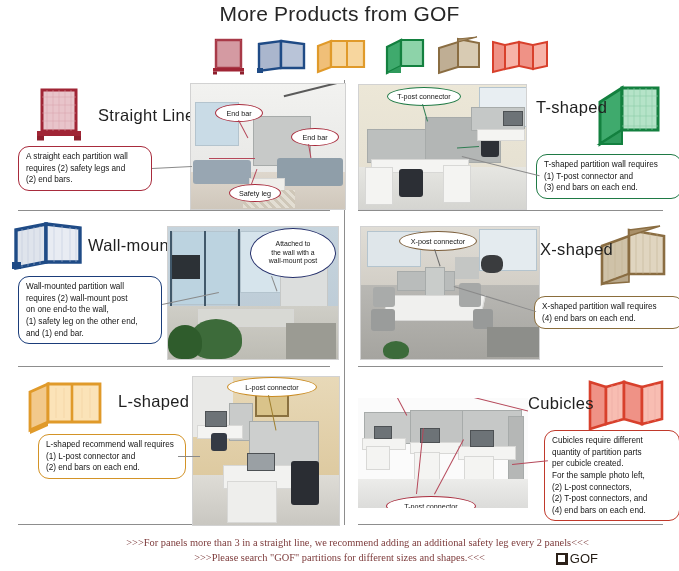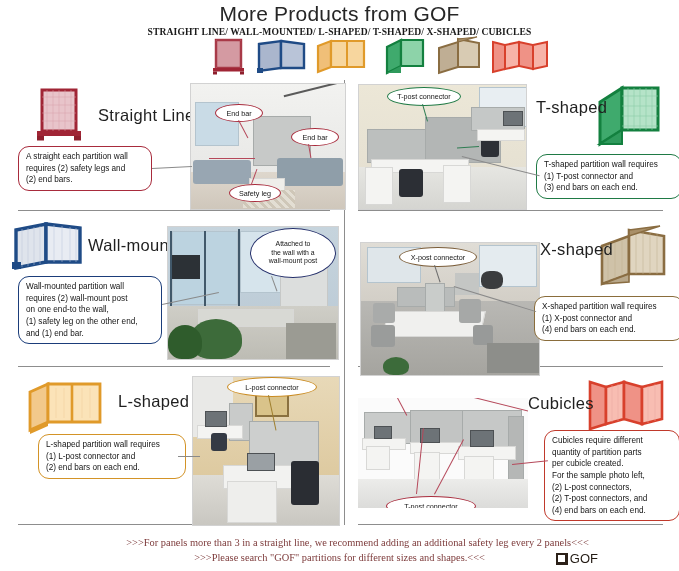--- a/index.html
+++ b/index.html
@@ -84,21 +84,20 @@
   .logo .mk{width:12px;height:12px;background:#2b2018;position:relative;}
   .logo .mk:after{content:"";position:absolute;left:2.5px;top:2.5px;width:7px;height:7px;background:#fff;}
   .logo .tx{font-size:13px;color:#231b14;font-family:"Liberation Sans",sans-serif;}
 </style>
 </head>
 <body>
 
 <div class="page">
 
   <div class="title">More Products from GOF</div>
-  <div class="subtitle">STRAIGHT LINE/ WALL-MOUNTED/ L-SHAPED/ T-SHAPED/ X-SHAPED/ CUBICLES</div>
 
   <div class="iconstrip">
 
     <svg class="istr" style="left:7px;" width="34" height="38" viewBox="0 0 34 38">
       <rect x="4" y="2" width="25" height="28" fill="#d49aa2" stroke="#a02535" stroke-width="2.4"></rect>
       <rect x="4" y="2" width="25" height="28" fill="none" stroke="#c98f98" stroke-width=".4"></rect>
       <rect x="1" y="30" width="31" height="3.5" fill="#a02535"></rect>
       <rect x="1" y="33.5" width="4" height="3" fill="#8e1f2d"></rect>
       <rect x="28" y="33.5" width="4" height="3" fill="#8e1f2d"></rect>
     </svg>
@@ -291,21 +290,21 @@
       <div>requires (2) wall-mount post</div>
       <div>on one end-to the wall,</div>
       <div>(1) safety leg on the other end,</div>
       <div>and (1) end bar.</div>
     </div>
     <div class="lead" style="left:162px;top:92px;width:58px;transform:rotate(-12deg);"></div>
   </div>
 
   <div class="quad" style="left:344px;top:212px;width:335px;height:154px;">
 
-    <div class="photo" style="left:16px;top:14px;width:178px;height:132px;margin-top:16px;">
+    <div class="photo" style="left:16px;top:14px;width:178px;height:132px;">
       <div class="wall" style="left:0;top:0;right:0;height:46%;background:linear-gradient(#e0ddd6,#d2cec6);"></div>
       <div class="win" style="left:6px;top:4px;width:52px;height:34px;background:#dfe6ea;"></div>
       <div class="win" style="left:118px;top:2px;width:56px;height:40px;background:#e4ebef;"></div>
       <div class="flr" style="height:56%;background:linear-gradient(#b9b8b4,#a5a49f);"></div>
       <div class="pnl" style="left:36px;top:44px;width:56px;height:18px;background:#b9bcbb;"></div>
       <div class="pnl" style="left:64px;top:40px;width:18px;height:34px;background:#c9ccca;"></div>
       <div class="dsk" style="left:24px;top:68px;width:96px;height:24px;background:#f0f0ee;transform:skewX(-12deg);"></div>
       <div class="chr" style="left:12px;top:60px;width:22px;height:20px;background:#a9abaa;"></div>
       <div class="chr" style="left:10px;top:82px;width:24px;height:22px;background:#9a9c9b;"></div>
       <div class="chr" style="left:98px;top:56px;width:22px;height:24px;background:#a6a8a7;"></div>
@@ -332,21 +331,20 @@
         <line x1="34" y1="16" x2="34" y2="54"></line>
       </g>
       <polygon points="41,6 72,2 41,12" fill="#a98f68" stroke="#8a6d42" stroke-width="1.6"></polygon>
       <polygon points="41,50 41,58 14,60" fill="#b8a789" stroke="#8a6d42" stroke-width="1.6"></polygon>
     </svg>
 
     <div class="label" style="left:196px;top:28px;">X-shaped</div>
 
     <div class="bub tan" style="left:190px;top:84px;width:134px;">
       <div>X-shaped partition wall requires</div>
-      <div>(1) X-post connector and</div>
       <div>(4) end bars on each end.</div>
     </div>
     <div class="lead" style="left:110px;top:74px;width:86px;transform:rotate(17deg);"></div>
   </div>
 
   <div class="quad" style="left:0;top:368px;width:344px;height:156px;">
 
     <svg style="position:absolute;left:26px;top:12px;" width="78" height="56" viewBox="0 0 78 56">
       <polygon points="4,12 22,4 22,42 4,50" fill="#f2c98b" stroke="#e09a2a" stroke-width="2.8"></polygon>
       <polygon points="22,4 74,4 74,42 22,42" fill="#fbe3b8" stroke="#e09a2a" stroke-width="2.8"></polygon>
@@ -375,21 +373,21 @@
       <div class="dsk" style="left:34px;top:104px;width:48px;height:40px;background:#eeeeec;"></div>
       <div class="mon" style="left:54px;top:76px;width:26px;height:16px;background:#9aa0a4;"></div>
       <div class="chr" style="left:98px;top:84px;width:28px;height:44px;background:#2a2d33;"></div>
       <div class="chr" style="left:18px;top:56px;width:16px;height:18px;background:#343a44;"></div>
 
       <div class="oval orange" style="left:34px;top:0px;width:88px;height:18px;">L-post connector</div>
       <div class="lead" style="left:76px;top:18px;width:36px;transform:rotate(78deg);background:#a08030;"></div>
     </div>
 
     <div class="bub orange" style="left:38px;top:66px;width:132px;">
-      <div>L-shaped partition wall requires</div>
+      <div>L-shaped recommend wall requires</div>
       <div>(1) L-post connector and</div>
       <div>(2) end bars on each end.</div>
     </div>
     <div class="lead" style="left:178px;top:88px;width:22px;"></div>
   </div>
 
   <div class="quad" style="left:344px;top:368px;width:335px;height:156px;">
 
     <div class="photo" style="left:14px;top:30px;width:170px;height:110px;border:none;background:#ffffff;">
       <div style="position:absolute;left:0;top:0;right:0;bottom:0;background:#fbfbfb;"></div>

